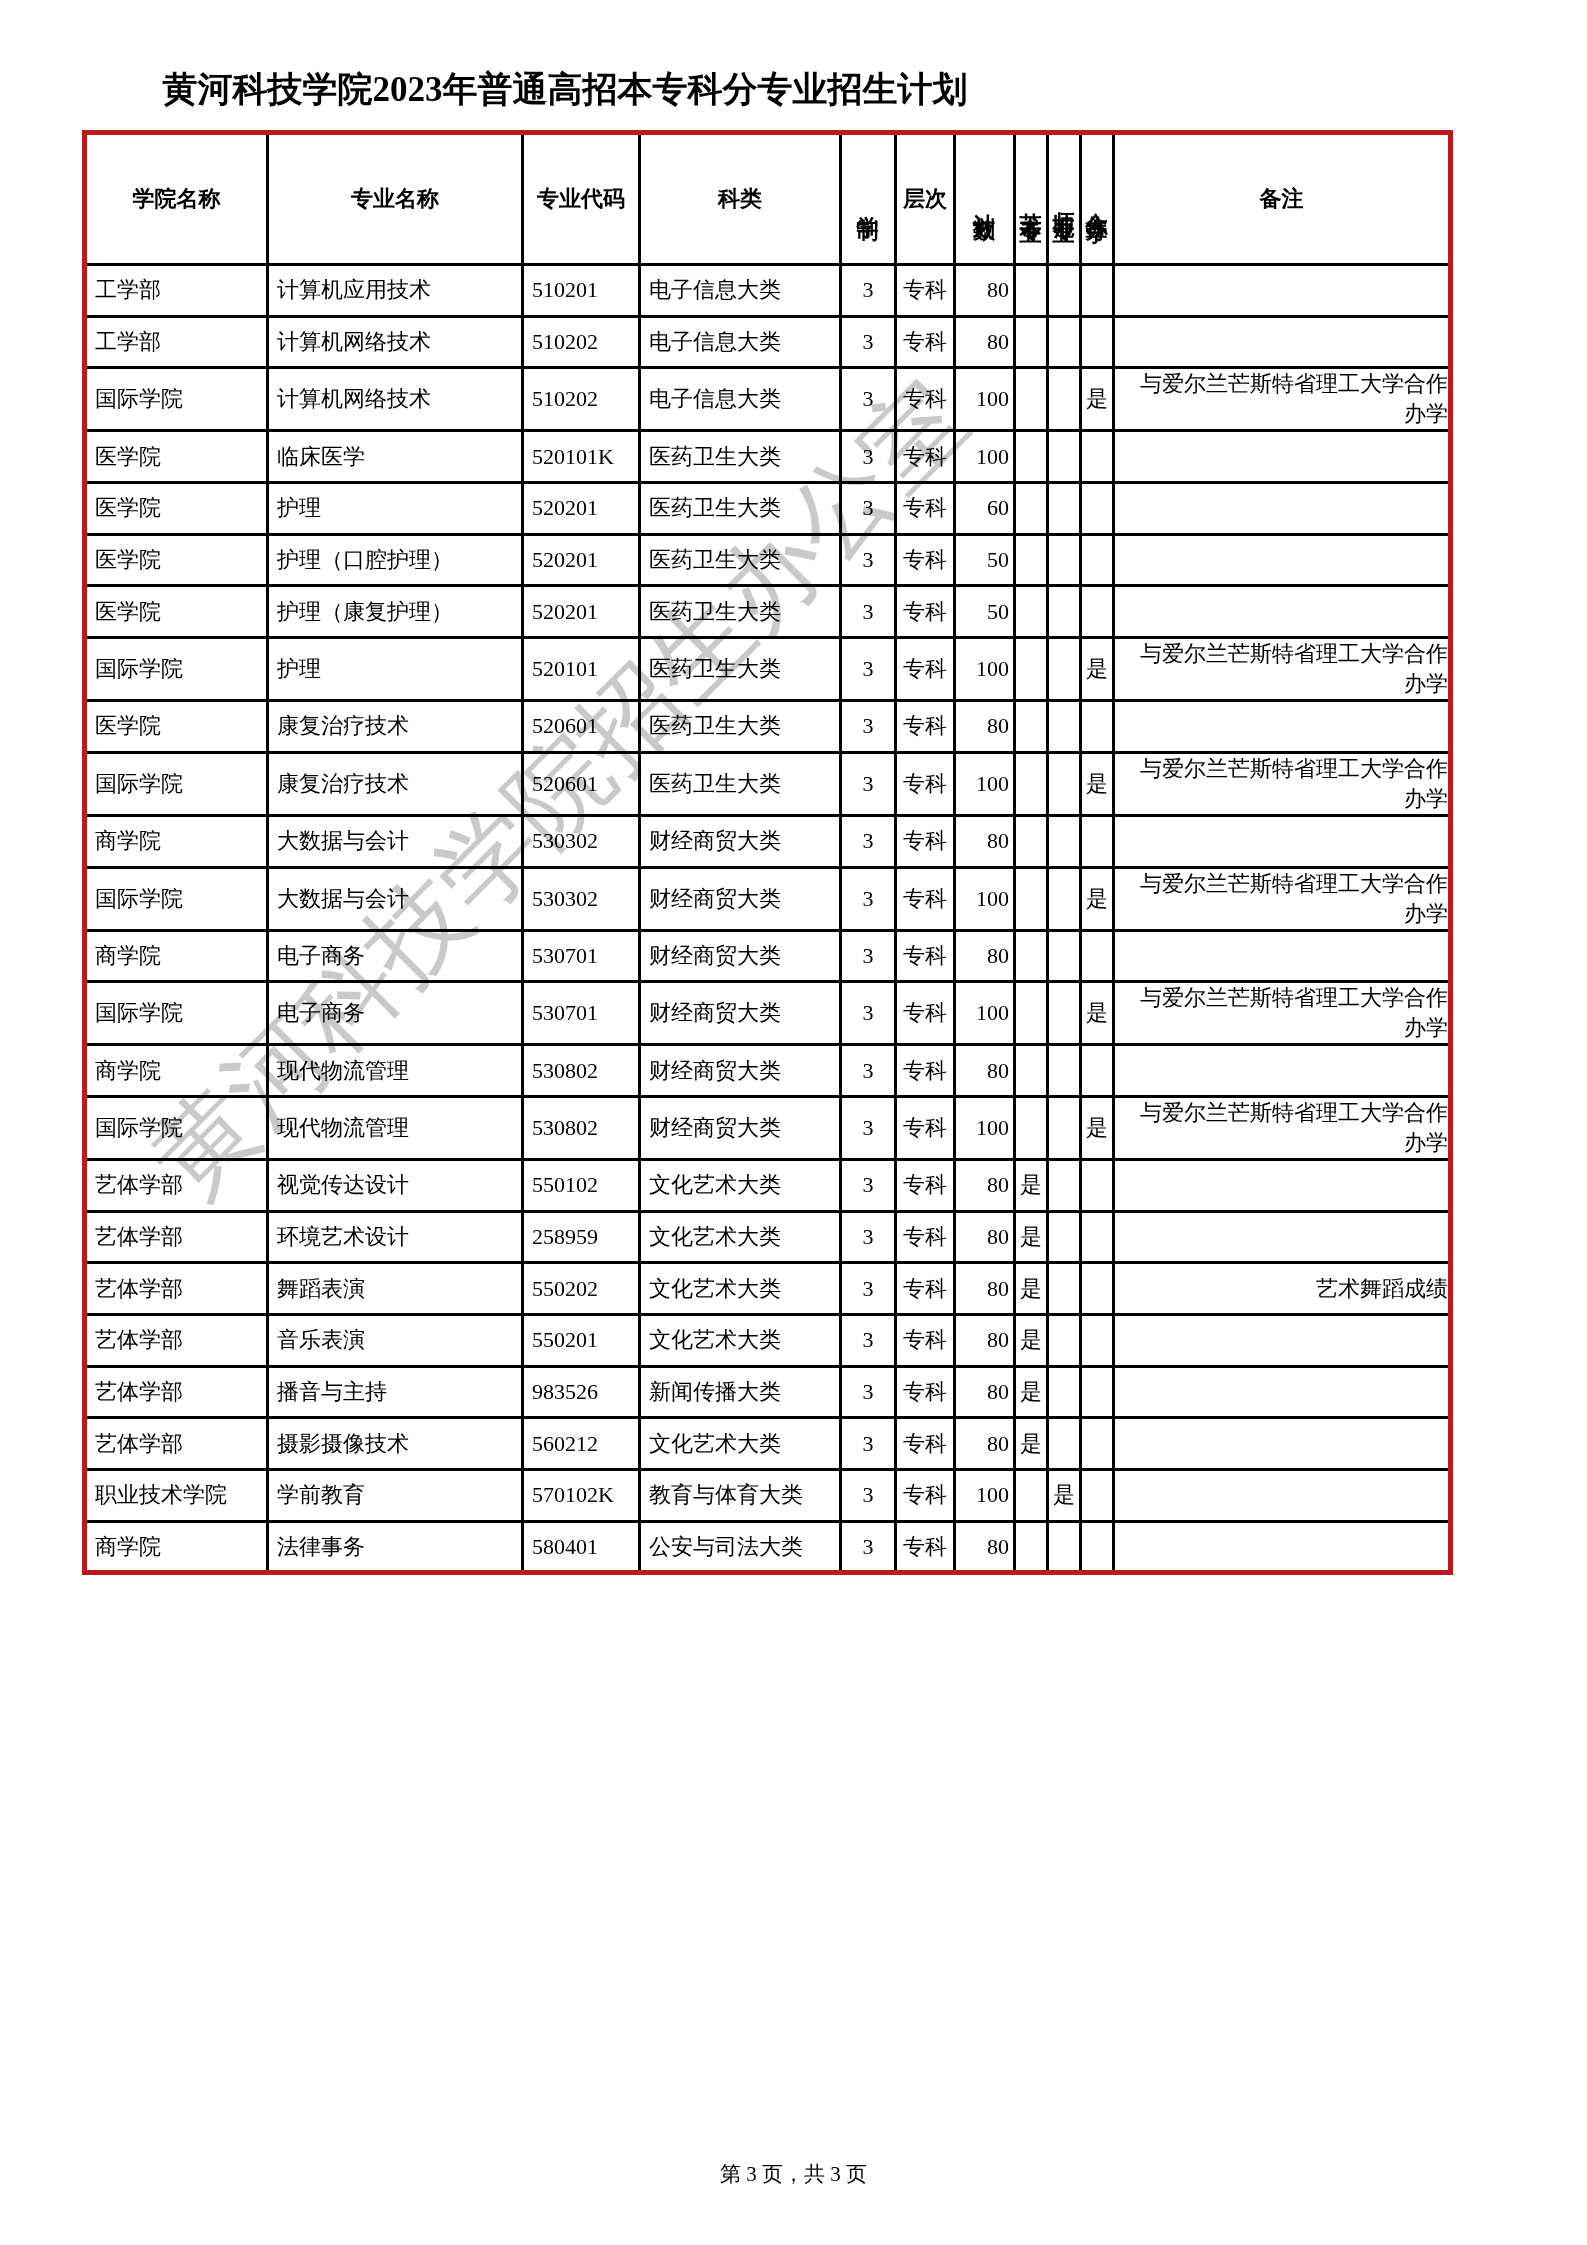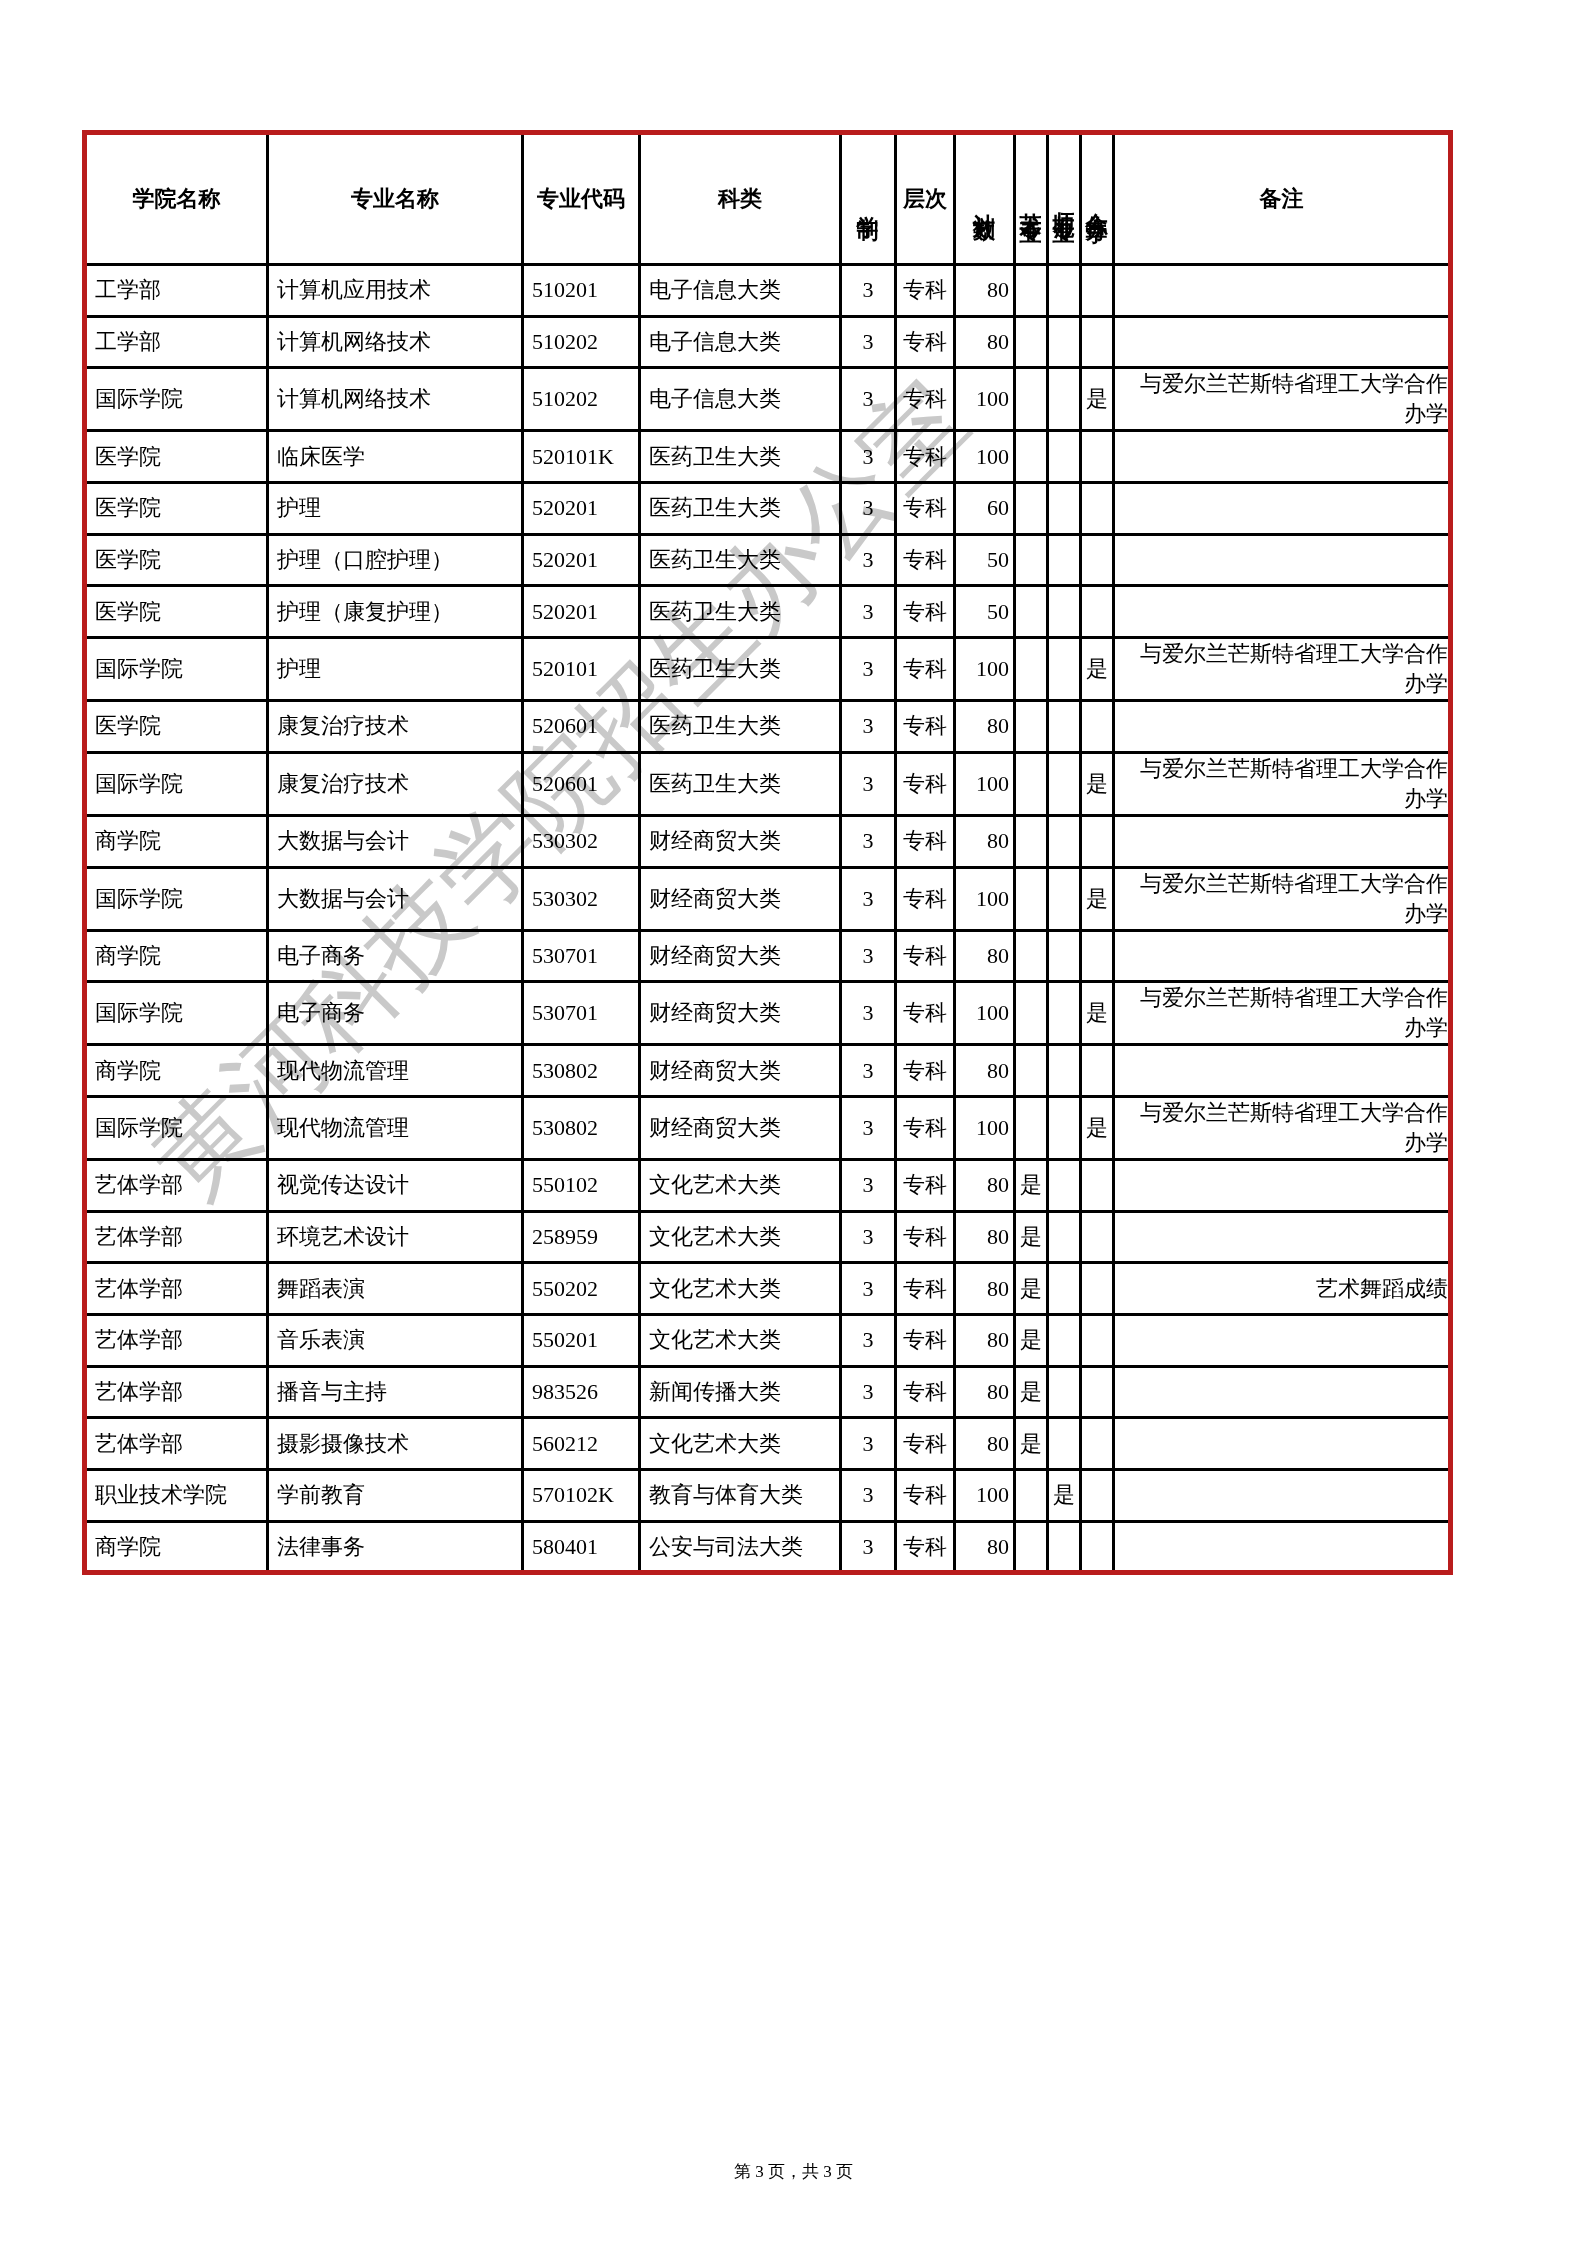--- a/index.html
+++ b/index.html
@@ -96,31 +96,32 @@
   .plan-table td:nth-child(11) {
     text-align: right;
     padding-left: 9px;
   }
   .footer {
     position: absolute;
     top: 2160px;
     left: 0;
     width: 1587px;
     text-align: center;
-    font-size: 17px;
+    font-size: 21px;
     z-index: 2;
   }
 </style>
 </head>
 <body>
 
 <div class="page">
 
   <div class="watermark" style="color: rgb(201, 201, 201);">黄河科技学院招生办公室</div>
 
+  <h1 class="title">黄河科技学院2023年普通高招本专科分专业招生计划</h1>
 
   <table class="plan-table">
     <colgroup>
       <col style="width:183px">
       <col style="width:255px">
       <col style="width:117px">
       <col style="width:201px">
       <col style="width:55px">
       <col style="width:59px">
       <col style="width:60px">

